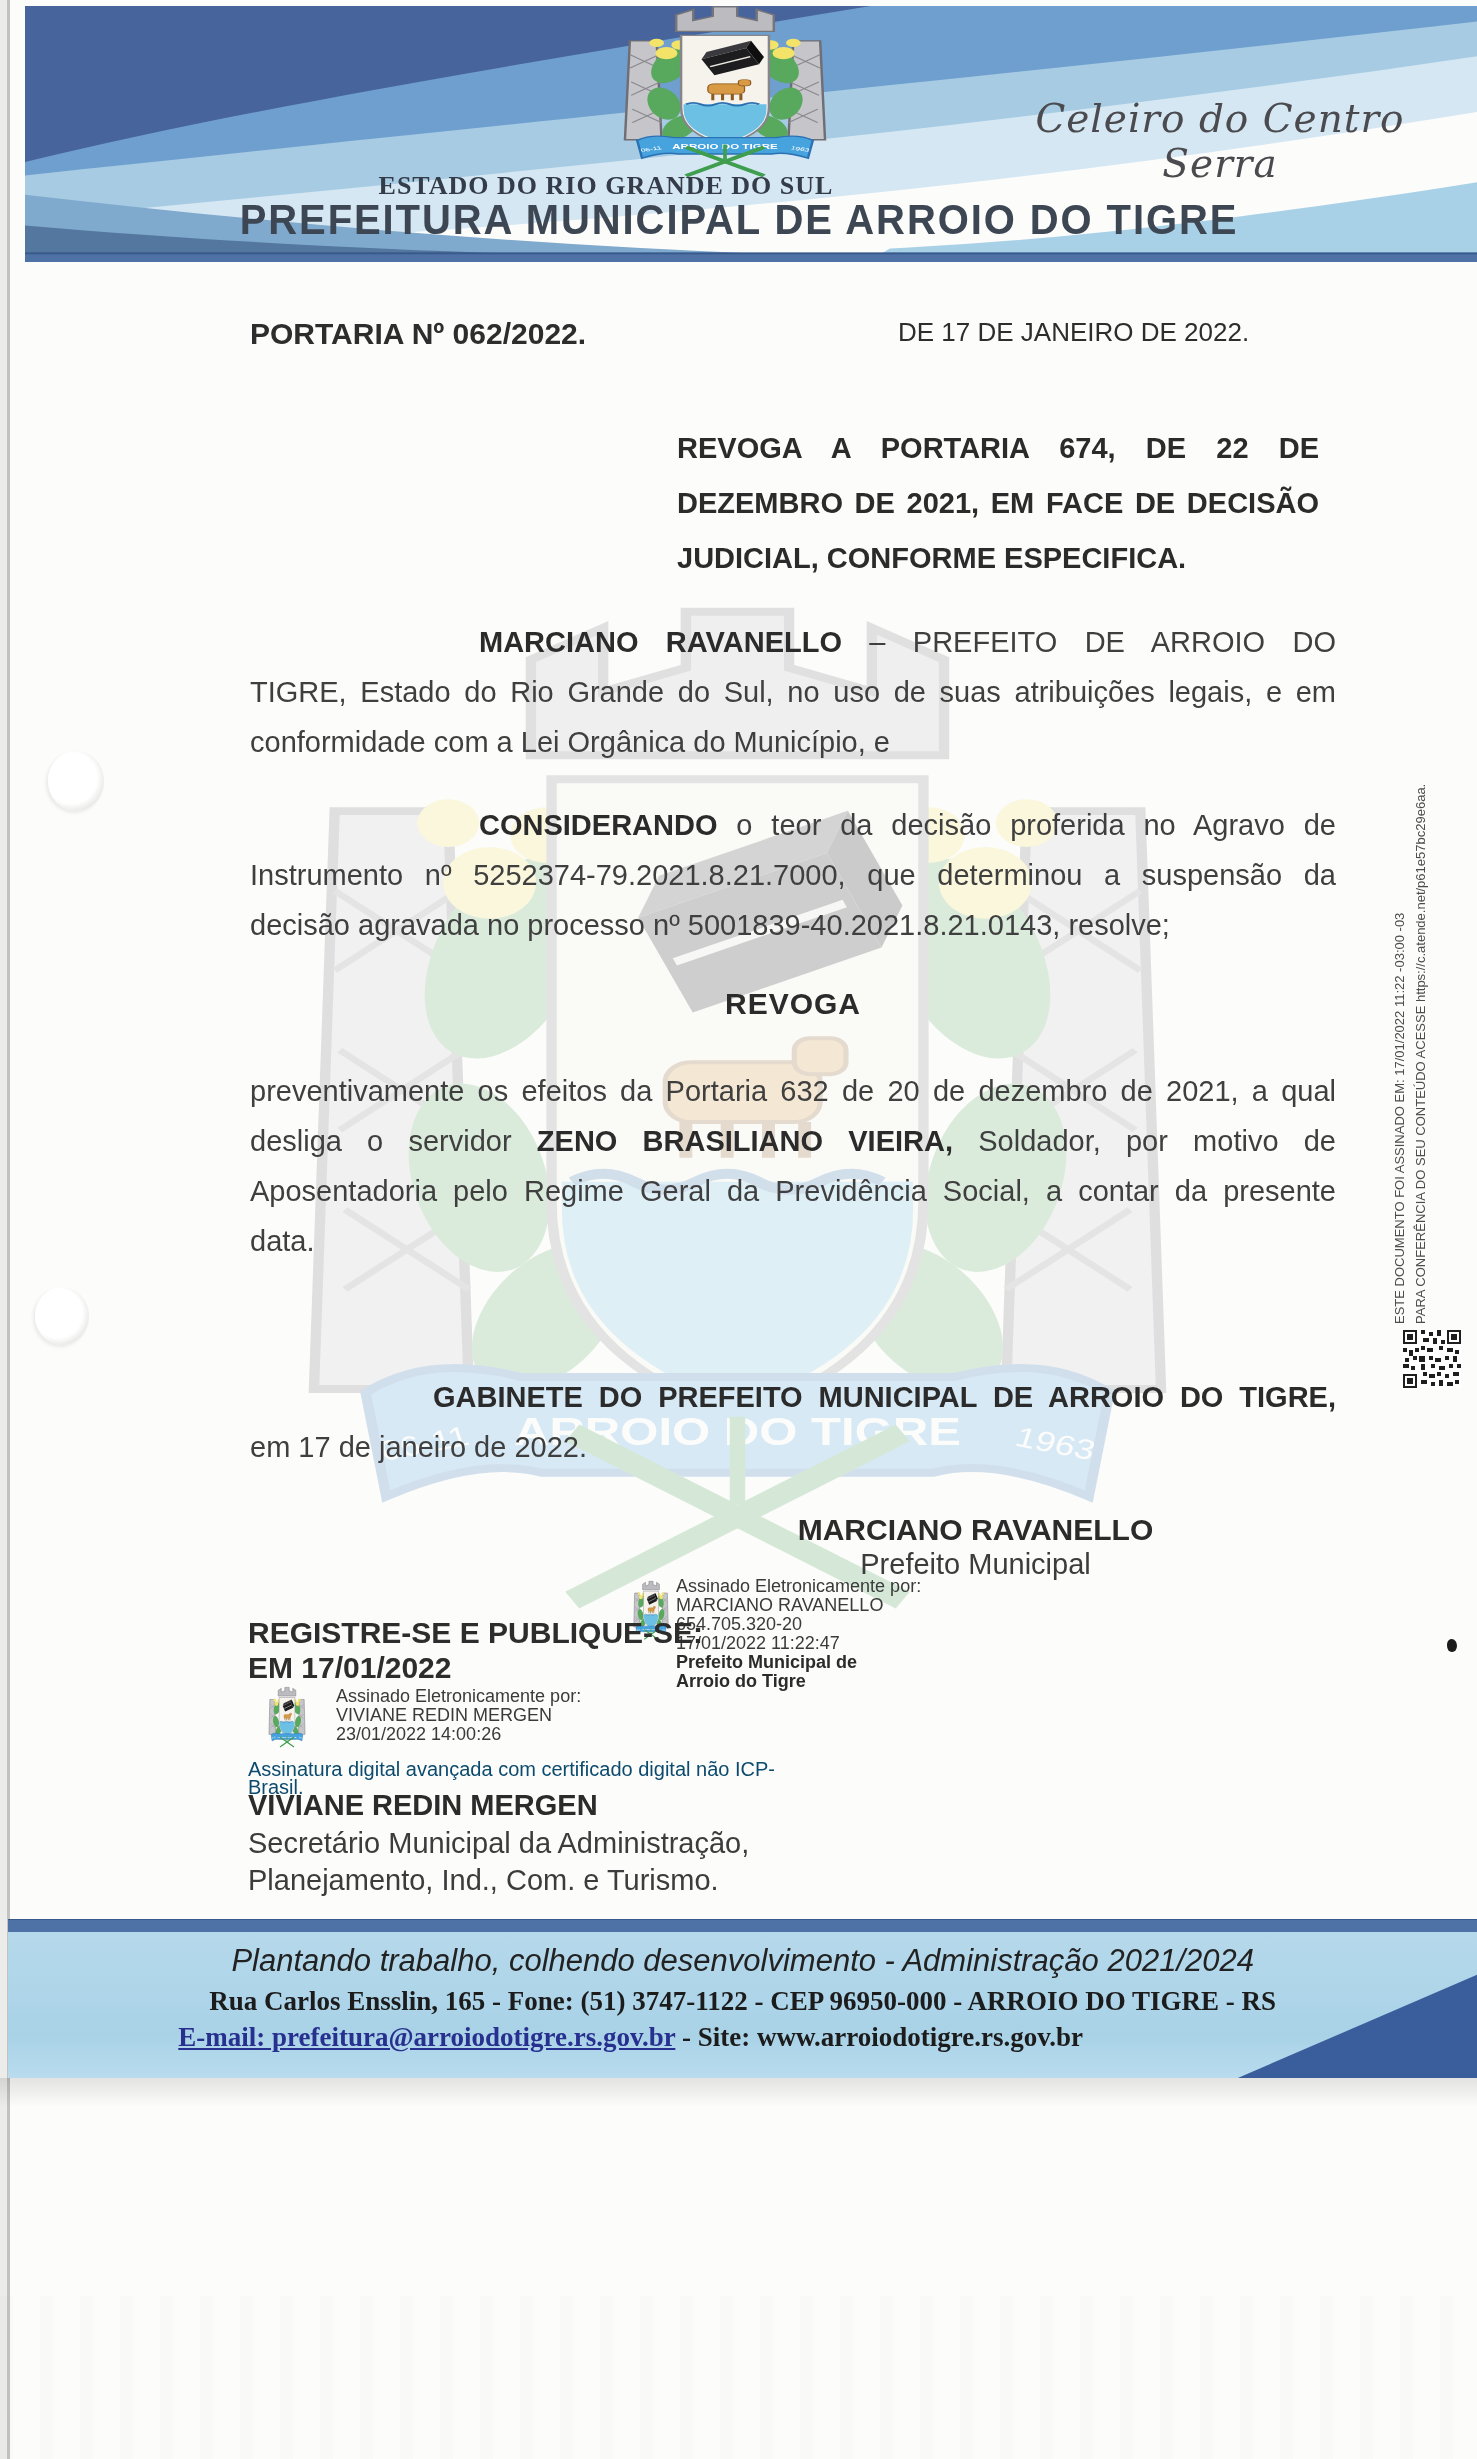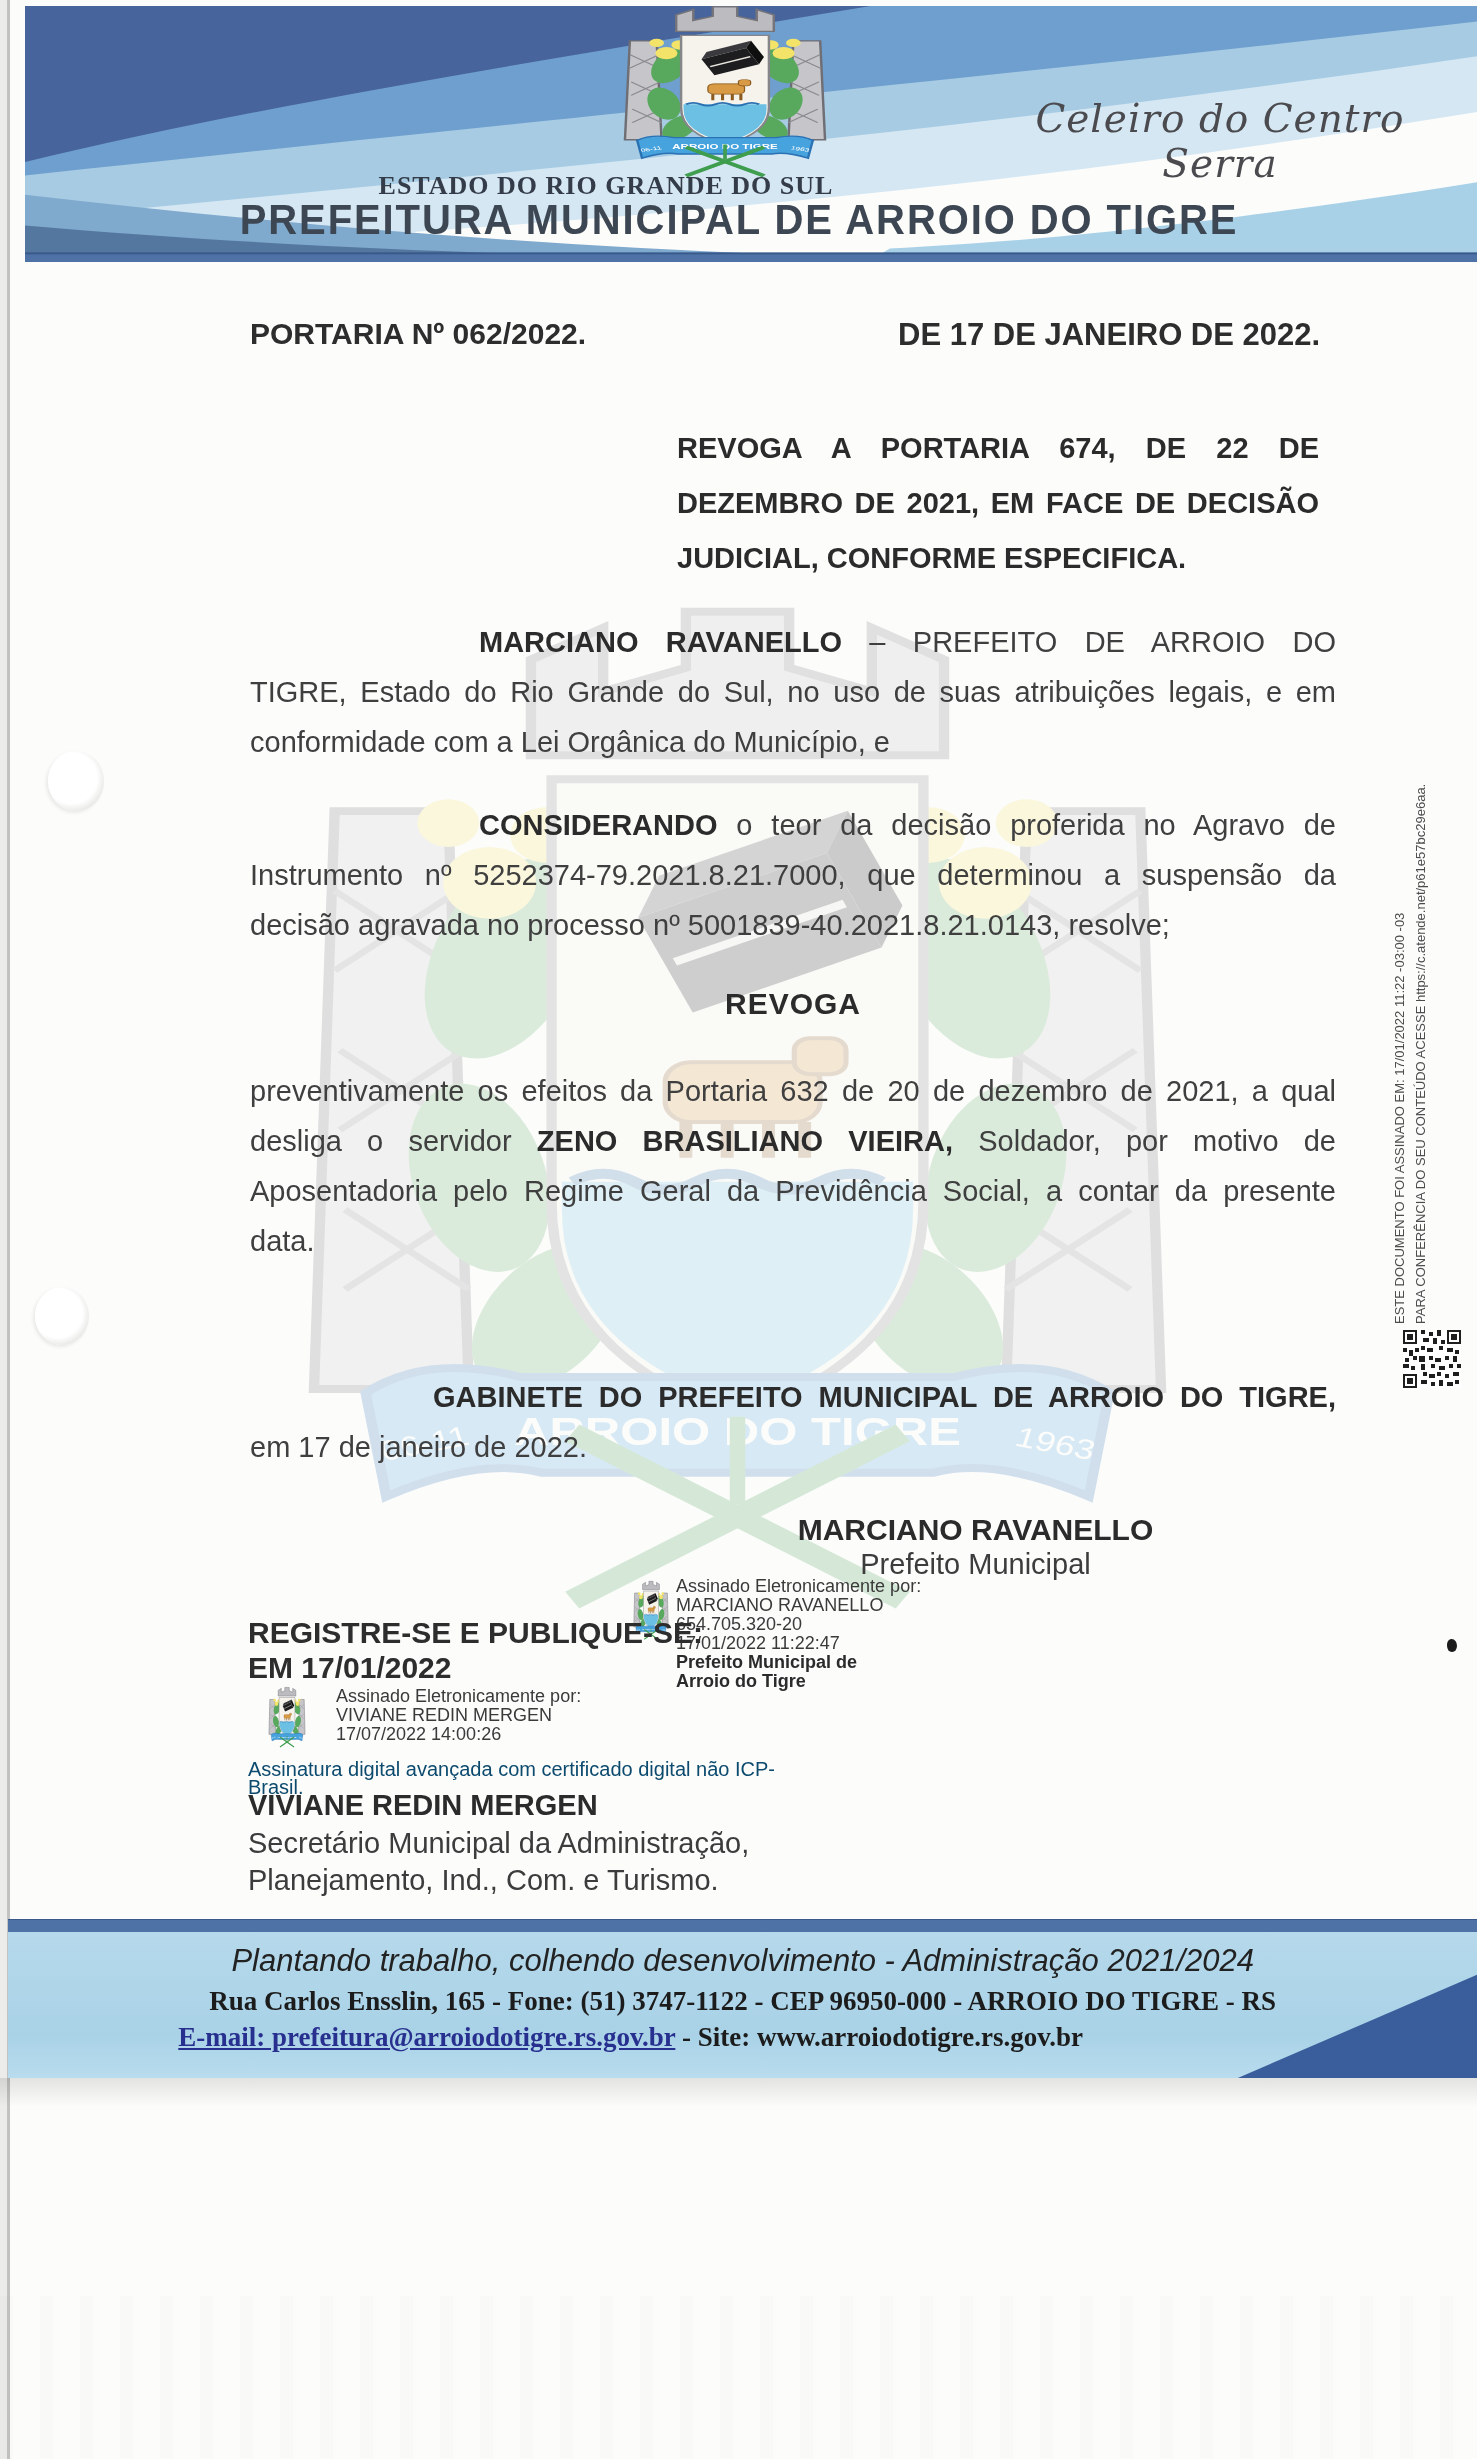--- a/index.html
+++ b/index.html
@@ -32,21 +32,21 @@
   .crest-small{position:absolute;}
   #watermark{position:absolute;left:221px;top:572px;width:1033px;height:1076px;opacity:0.20;pointer-events:none;}
   .para{position:absolute;left:250px;width:1086px;}
   .pline{font-size:29px;line-height:50px;height:50px;text-align:justify;text-align-last:justify;color:#3f3f3f;}
   .pline.last{text-align-last:left;}
   .pline b{color:#2b2b2b;}
   .indent1{padding-left:229px;}
   .indent2{padding-left:183px;}
 
   .doc-num{position:absolute;left:250px;top:317px;font-weight:bold;font-size:30px;color:#2d2d2d;}
-  .doc-date{position:absolute;left:898px;top:317px;font-weight:bold;font-size:31px;color:#2d2d2d;}
+  .doc-date{position:absolute;left:898px;top:317px;font-weight:normal;font-size:26px;color:#2d2d2d;}
   .summary{position:absolute;left:677px;top:421px;width:642px;}
   .summary .pline{font-weight:bold;line-height:55px;height:55px;color:#2d2d2d;}
   .revogar{position:absolute;left:250px;top:987px;width:1086px;text-align:center;
       font-weight:bold;font-size:30px;color:#2b2b2b;letter-spacing:1px;}
 
   
   .sig-name{position:absolute;left:740px;top:1513px;width:471px;text-align:center;
       font-weight:bold;font-size:30px;color:#2b2b2b;}
   .sig-role{position:absolute;left:740px;top:1548px;width:471px;text-align:center;
       font-size:29px;color:#3c3c3c;}
@@ -236,21 +236,21 @@
     <div>REGISTRE-SE E PUBLIQUE-SE:</div>
     <div>EM 17/01/2022</div>
   </div>
 
   <svg class="crest-small" style="left:265px;top:1685px;width:44px;height:65px;" viewBox="0 0 200 270" preserveAspectRatio="none">
     <use href="#crest"></use>
   </svg>
   <div class="sig-small" style="left:336px;top:1687px;">
     <div>Assinado Eletronicamente por:</div>
     <div>VIVIANE REDIN MERGEN</div>
-    <div>17/07/2022 14:00:26</div>
+    <div>23/01/2022 14:00:26</div>
   </div>
 
   <div class="tiny-print">
     <div>Assinatura digital avançada com certificado digital não ICP-</div>
     <div>Brasil.</div>
   </div>
 
   <div class="viviane-name">VIVIANE REDIN MERGEN</div>
   <div class="viviane-role">
     <div>Secretário Municipal da Administração,</div>

